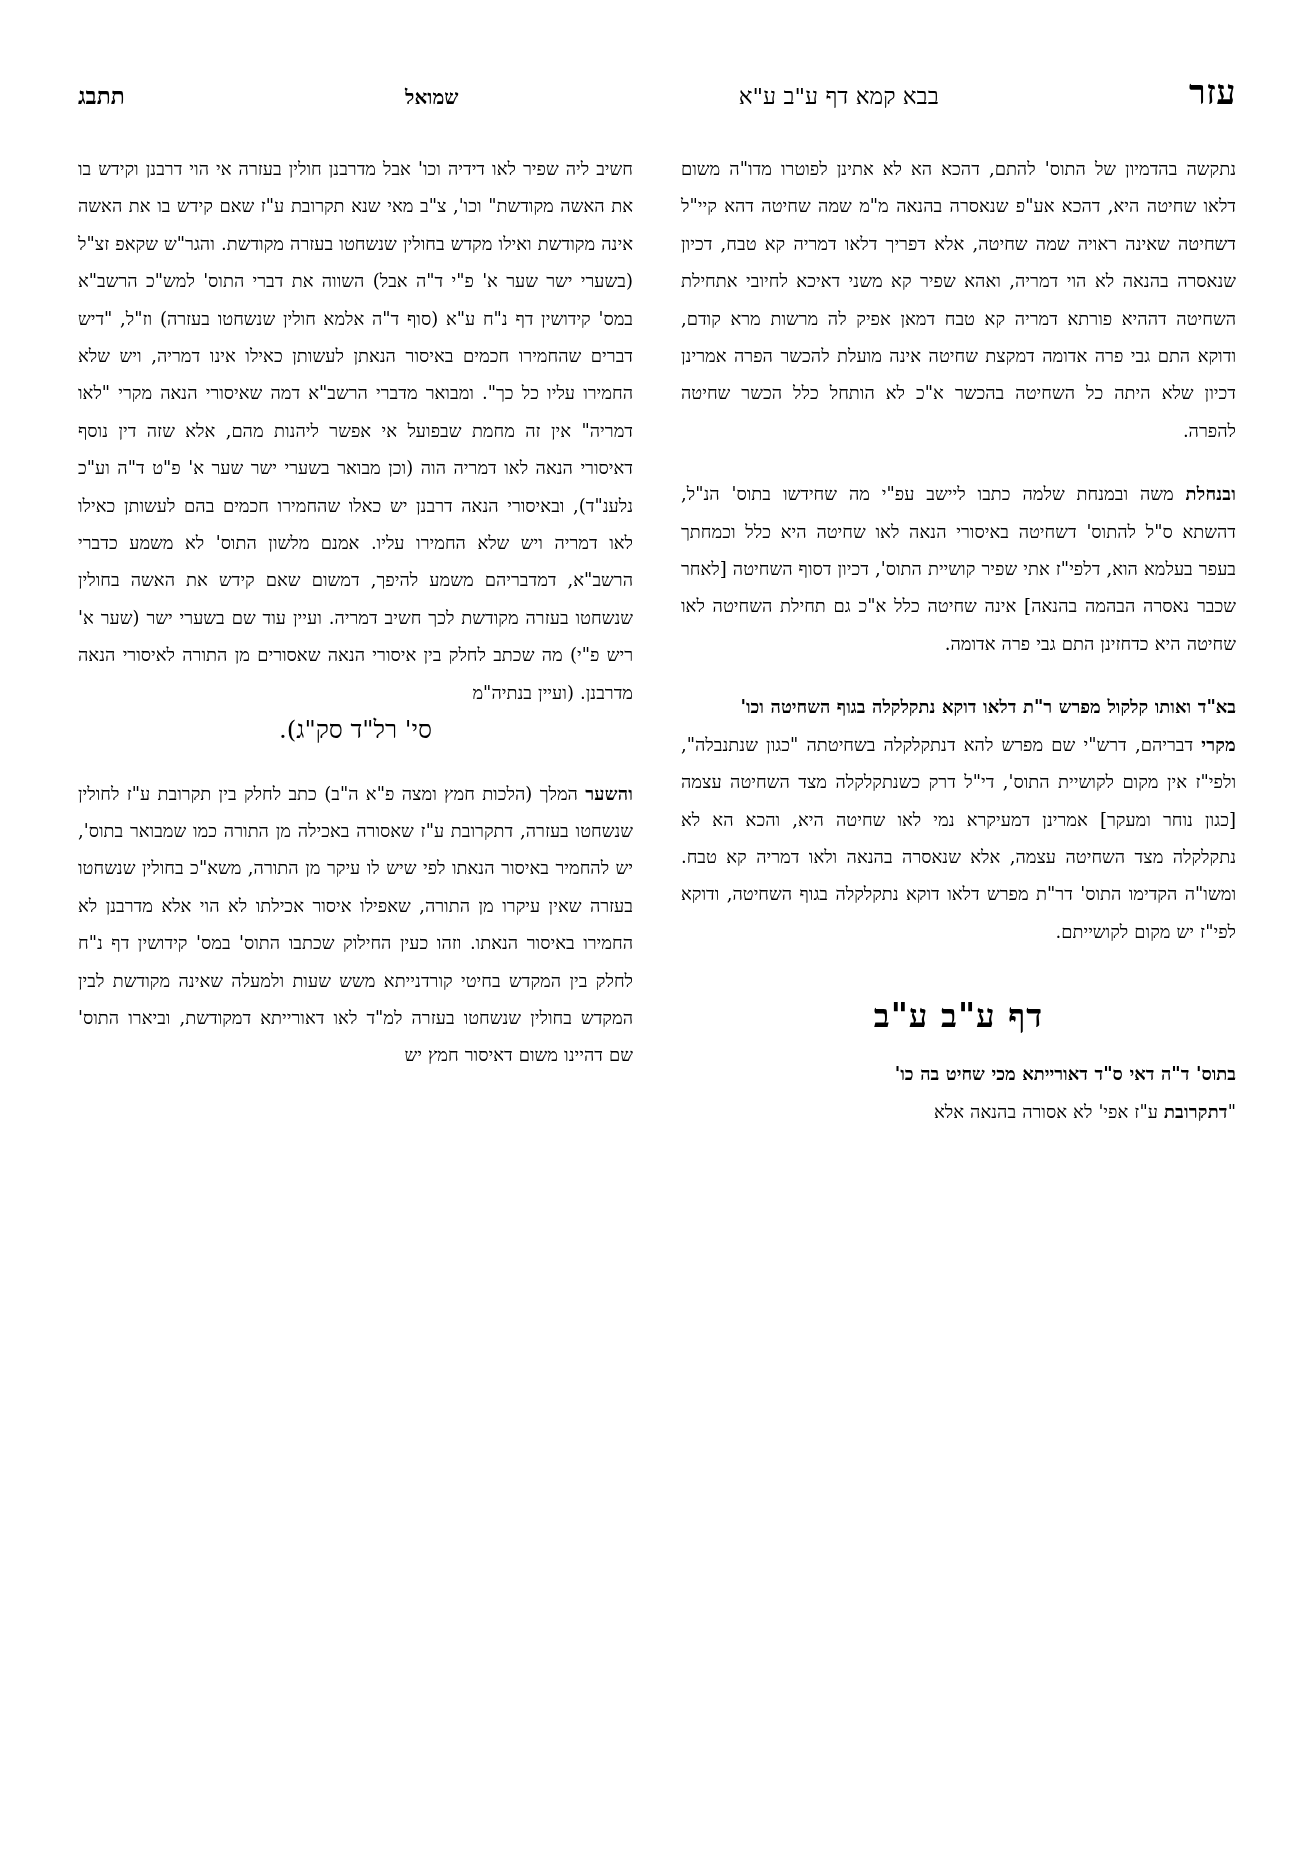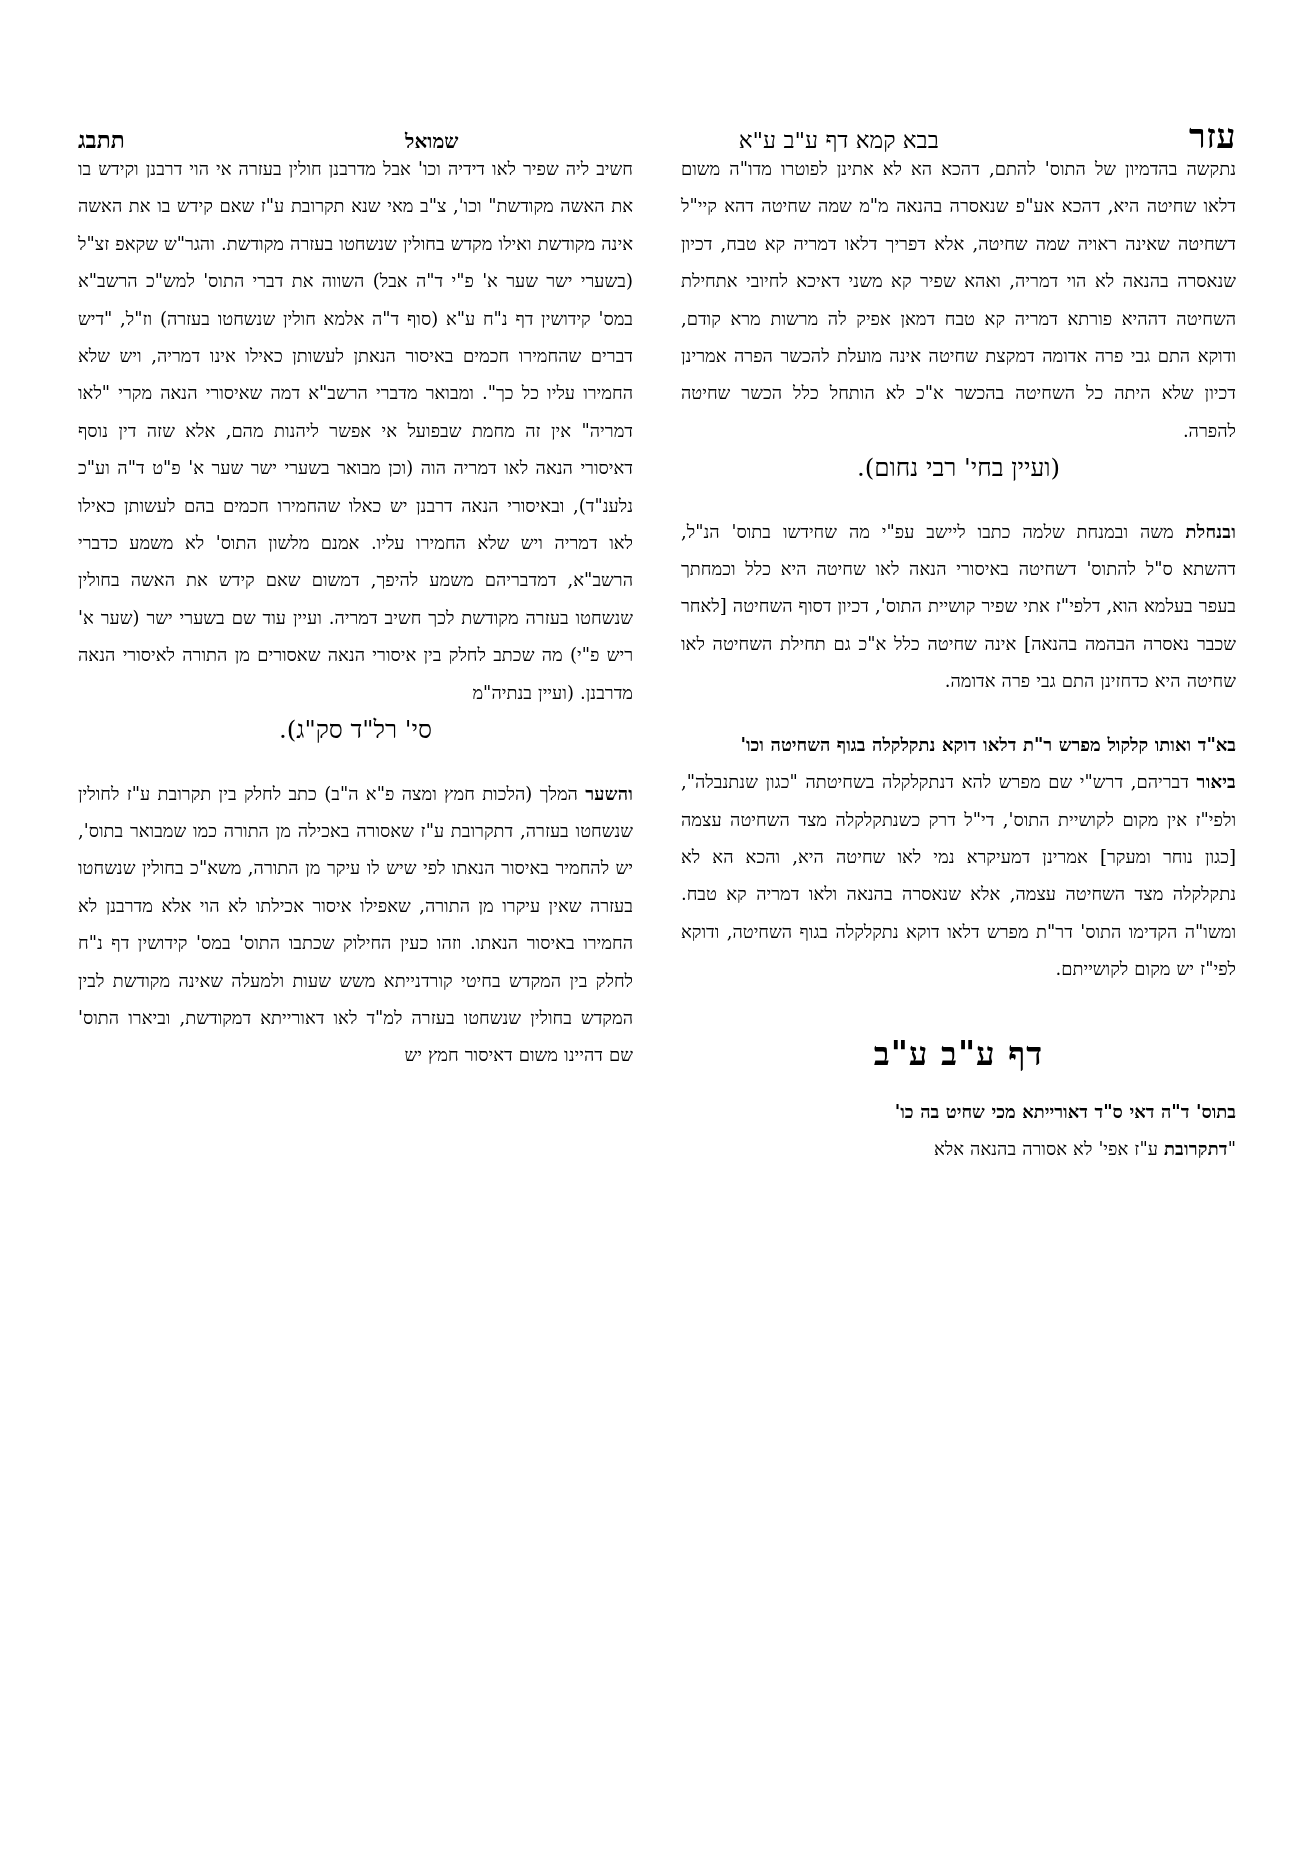--- a/index.html
+++ b/index.html
@@ -26,21 +26,20 @@
     flex-direction:row;
     align-items:baseline;
     justify-content:space-between;
     direction:rtl;
   }
   .hdr-right{
     font-size:34px;
     font-weight:bold;
     letter-spacing:0.5px;
     white-space:nowrap;
-    margin-top:44px;
   }
   .hdr-mid-right{
     font-size:23px;
     font-weight:normal;
     white-space:nowrap;
     margin-right:-30px;
   }
   .hdr-mid-left{
     font-size:20px;
     font-weight:bold;
@@ -112,34 +111,31 @@
   </div>
 
   <div class="columns">
 
     <div class="col">
 
       <p class="para">
         <span>נתקשה בהדמיון של התוס' להתם, דהכא הא לא אתינן לפוטרו מדו"ה משום דלאו שחיטה היא, דהכא אע"פ שנאסרה בהנאה מ"מ שמה שחיטה דהא קיי"ל דשחיטה שאינה ראויה שמה שחיטה, אלא דפריך דלאו דמריה קא טבח, דכיון שנאסרה בהנאה לא הוי דמריה, ואהא שפיר קא משני דאיכא לחיובי אתחילת השחיטה דההיא פורתא דמריה קא טבח דמאן אפיק לה מרשות מרא קודם, ודוקא התם גבי פרה אדומה דמקצת שחיטה אינה מועלת להכשר הפרה אמרינן דכיון שלא היתה כל השחיטה בהכשר א"כ לא הותחל כלל הכשר שחיטה להפרה.</span>
       </p>
 
-      <p class="note">
-        <span>(ועיין בחי' רבי נחום).</span>
-      </p>
 
       <p class="para gap">
         <span class="lead">ובנחלת</span><span> משה ובמנחת שלמה כתבו ליישב עפ"י מה שחידשו בתוס' הנ"ל, דהשתא ס"ל להתוס' דשחיטה באיסורי הנאה לאו שחיטה היא כלל וכמחתך בעפר בעלמא הוא, דלפי"ז אתי שפיר קושיית התוס', דכיון דסוף השחיטה [לאחר שכבר נאסרה הבהמה בהנאה] אינה שחיטה כלל א"כ גם תחילת השחיטה לאו שחיטה היא כדחזינן התם גבי פרה אדומה.</span>
       </p>
 
       <p class="para allbold gap">
         <span>בא"ד ואותו קלקול מפרש ר"ת דלאו דוקא נתקלקלה בגוף השחיטה וכו'</span>
       </p>
 
       <p class="para">
-        <span class="lead">ביאור</span><span> דבריהם, דרש"י שם מפרש להא דנתקלקלה בשחיטתה "כגון שנתנבלה", ולפי"ז אין מקום לקושיית התוס', די"ל דרק כשנתקלקלה מצד השחיטה עצמה [כגון נוחר ומעקר] אמרינן דמעיקרא נמי לאו שחיטה היא, והכא הא לא נתקלקלה מצד השחיטה עצמה, אלא שנאסרה בהנאה ולאו דמריה קא טבח. ומשו"ה הקדימו התוס' דר"ת מפרש דלאו דוקא נתקלקלה בגוף השחיטה, ודוקא לפי"ז יש מקום לקושייתם.</span>
+        <span class="lead">מקרי</span><span> דבריהם, דרש"י שם מפרש להא דנתקלקלה בשחיטתה "כגון שנתנבלה", ולפי"ז אין מקום לקושיית התוס', די"ל דרק כשנתקלקלה מצד השחיטה עצמה [כגון נוחר ומעקר] אמרינן דמעיקרא נמי לאו שחיטה היא, והכא הא לא נתקלקלה מצד השחיטה עצמה, אלא שנאסרה בהנאה ולאו דמריה קא טבח. ומשו"ה הקדימו התוס' דר"ת מפרש דלאו דוקא נתקלקלה בגוף השחיטה, ודוקא לפי"ז יש מקום לקושייתם.</span>
       </p>
 
       <h2 class="sec-head">דף ע"ב ע"ב</h2>
 
       <p class="para allbold">
         <span>בתוס' ד"ה דאי ס"ד דאורייתא מכי שחיט בה כו'</span>
       </p>
 
       <p class="para">
         <span>"</span><span class="lead">דתקרובת</span><span> ע"ז אפי' לא אסורה בהנאה אלא</span>

